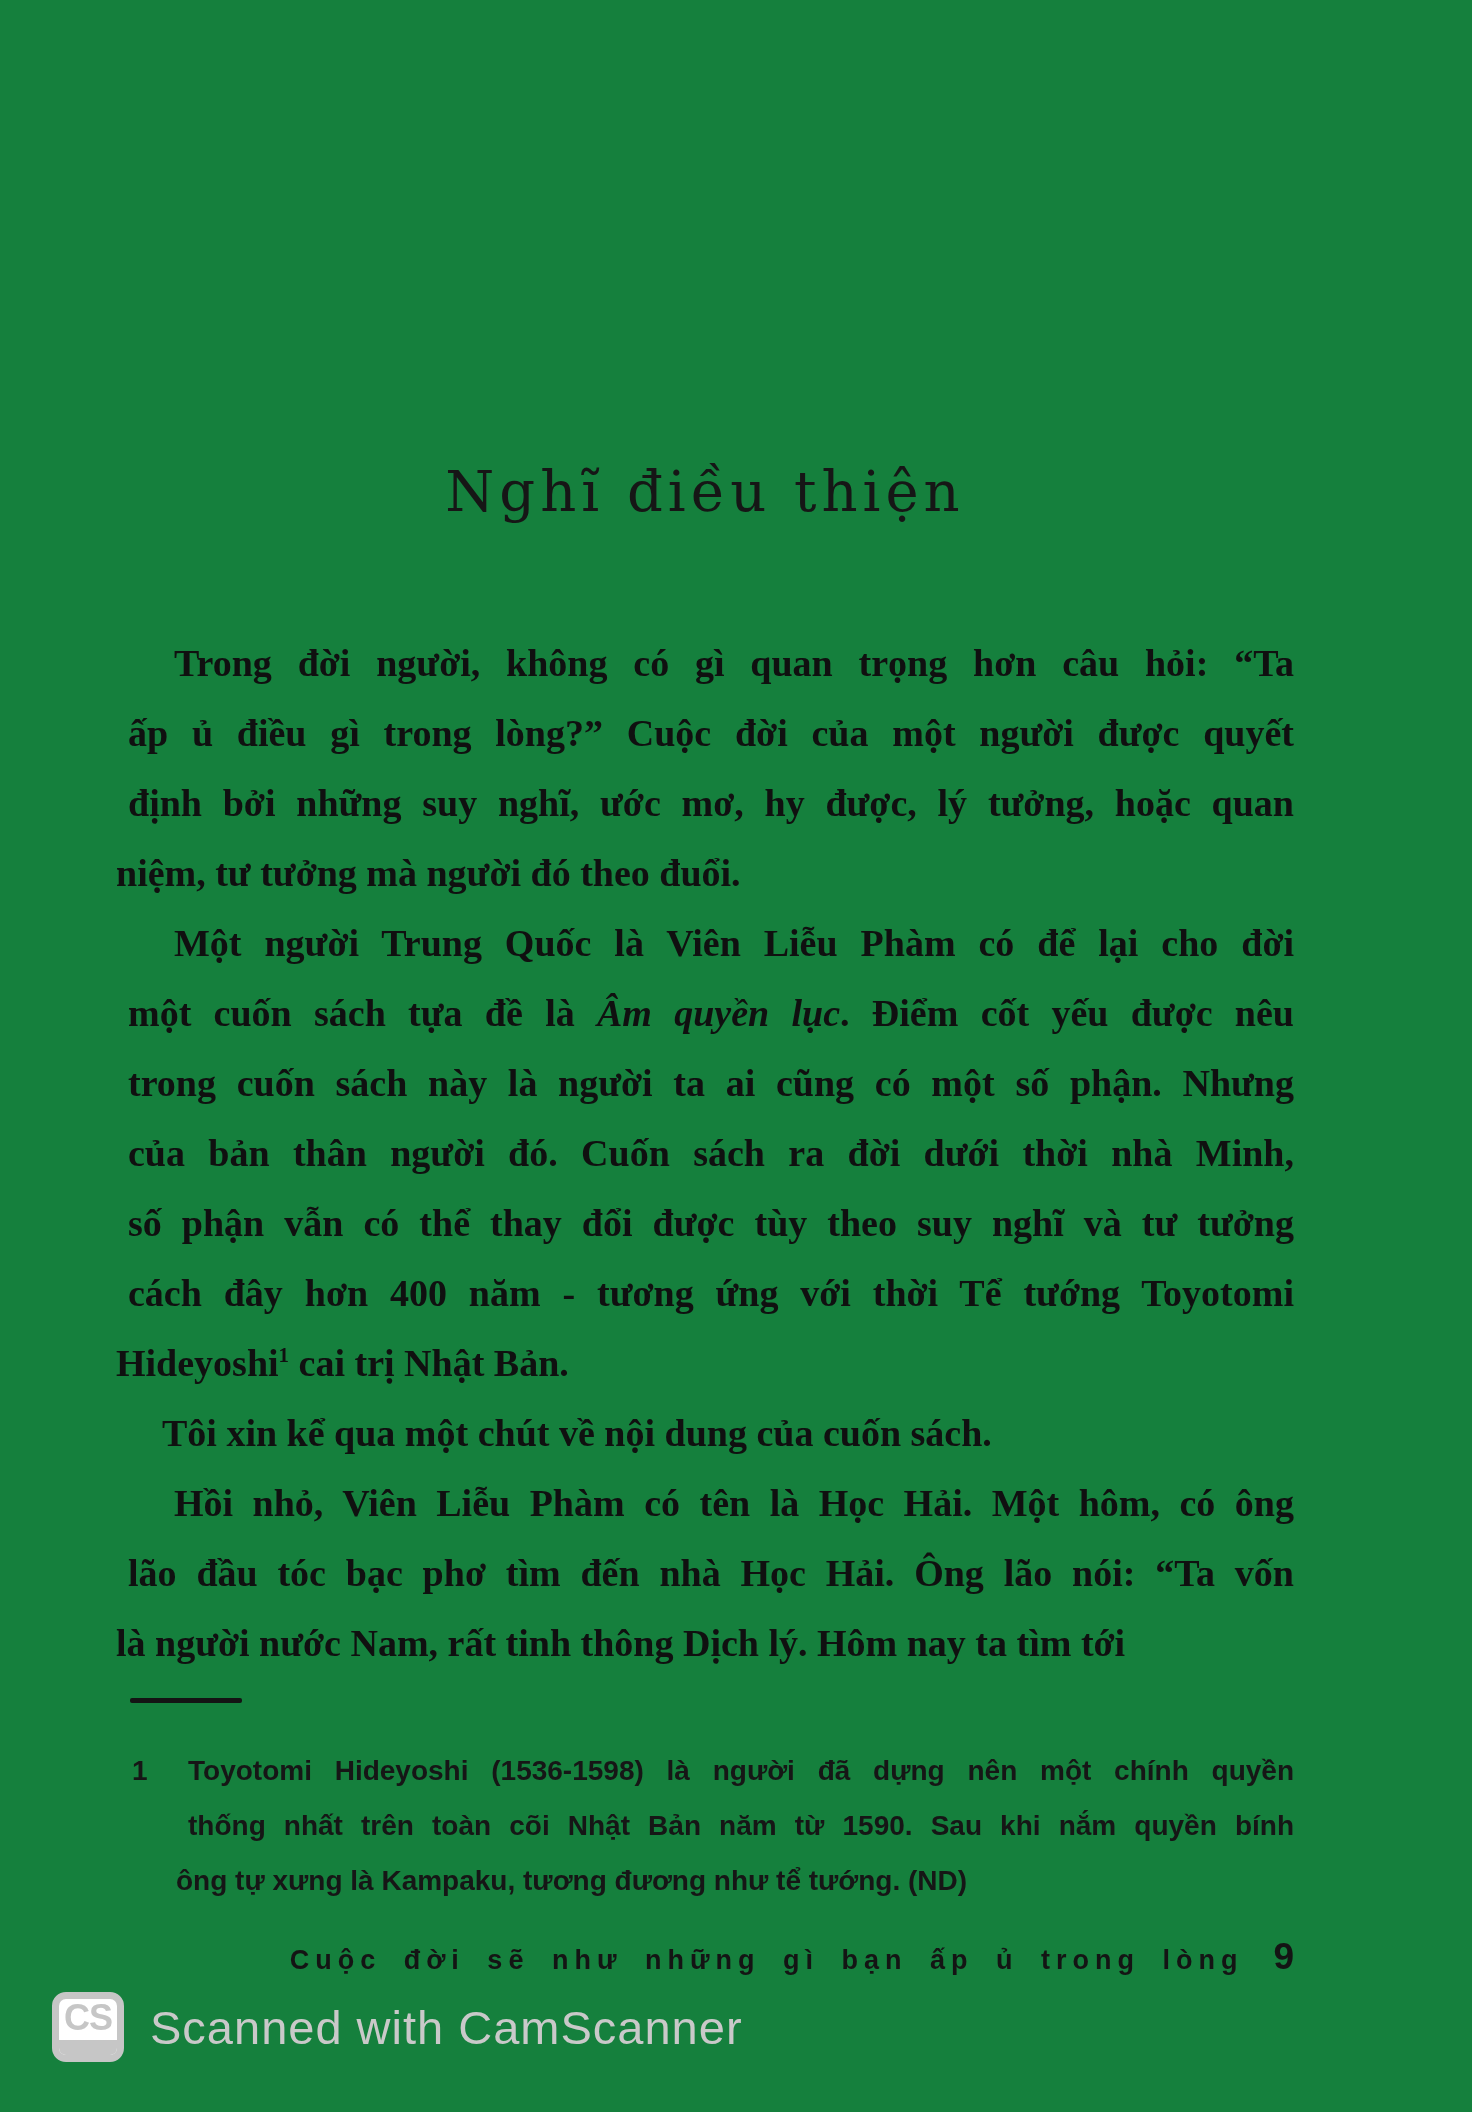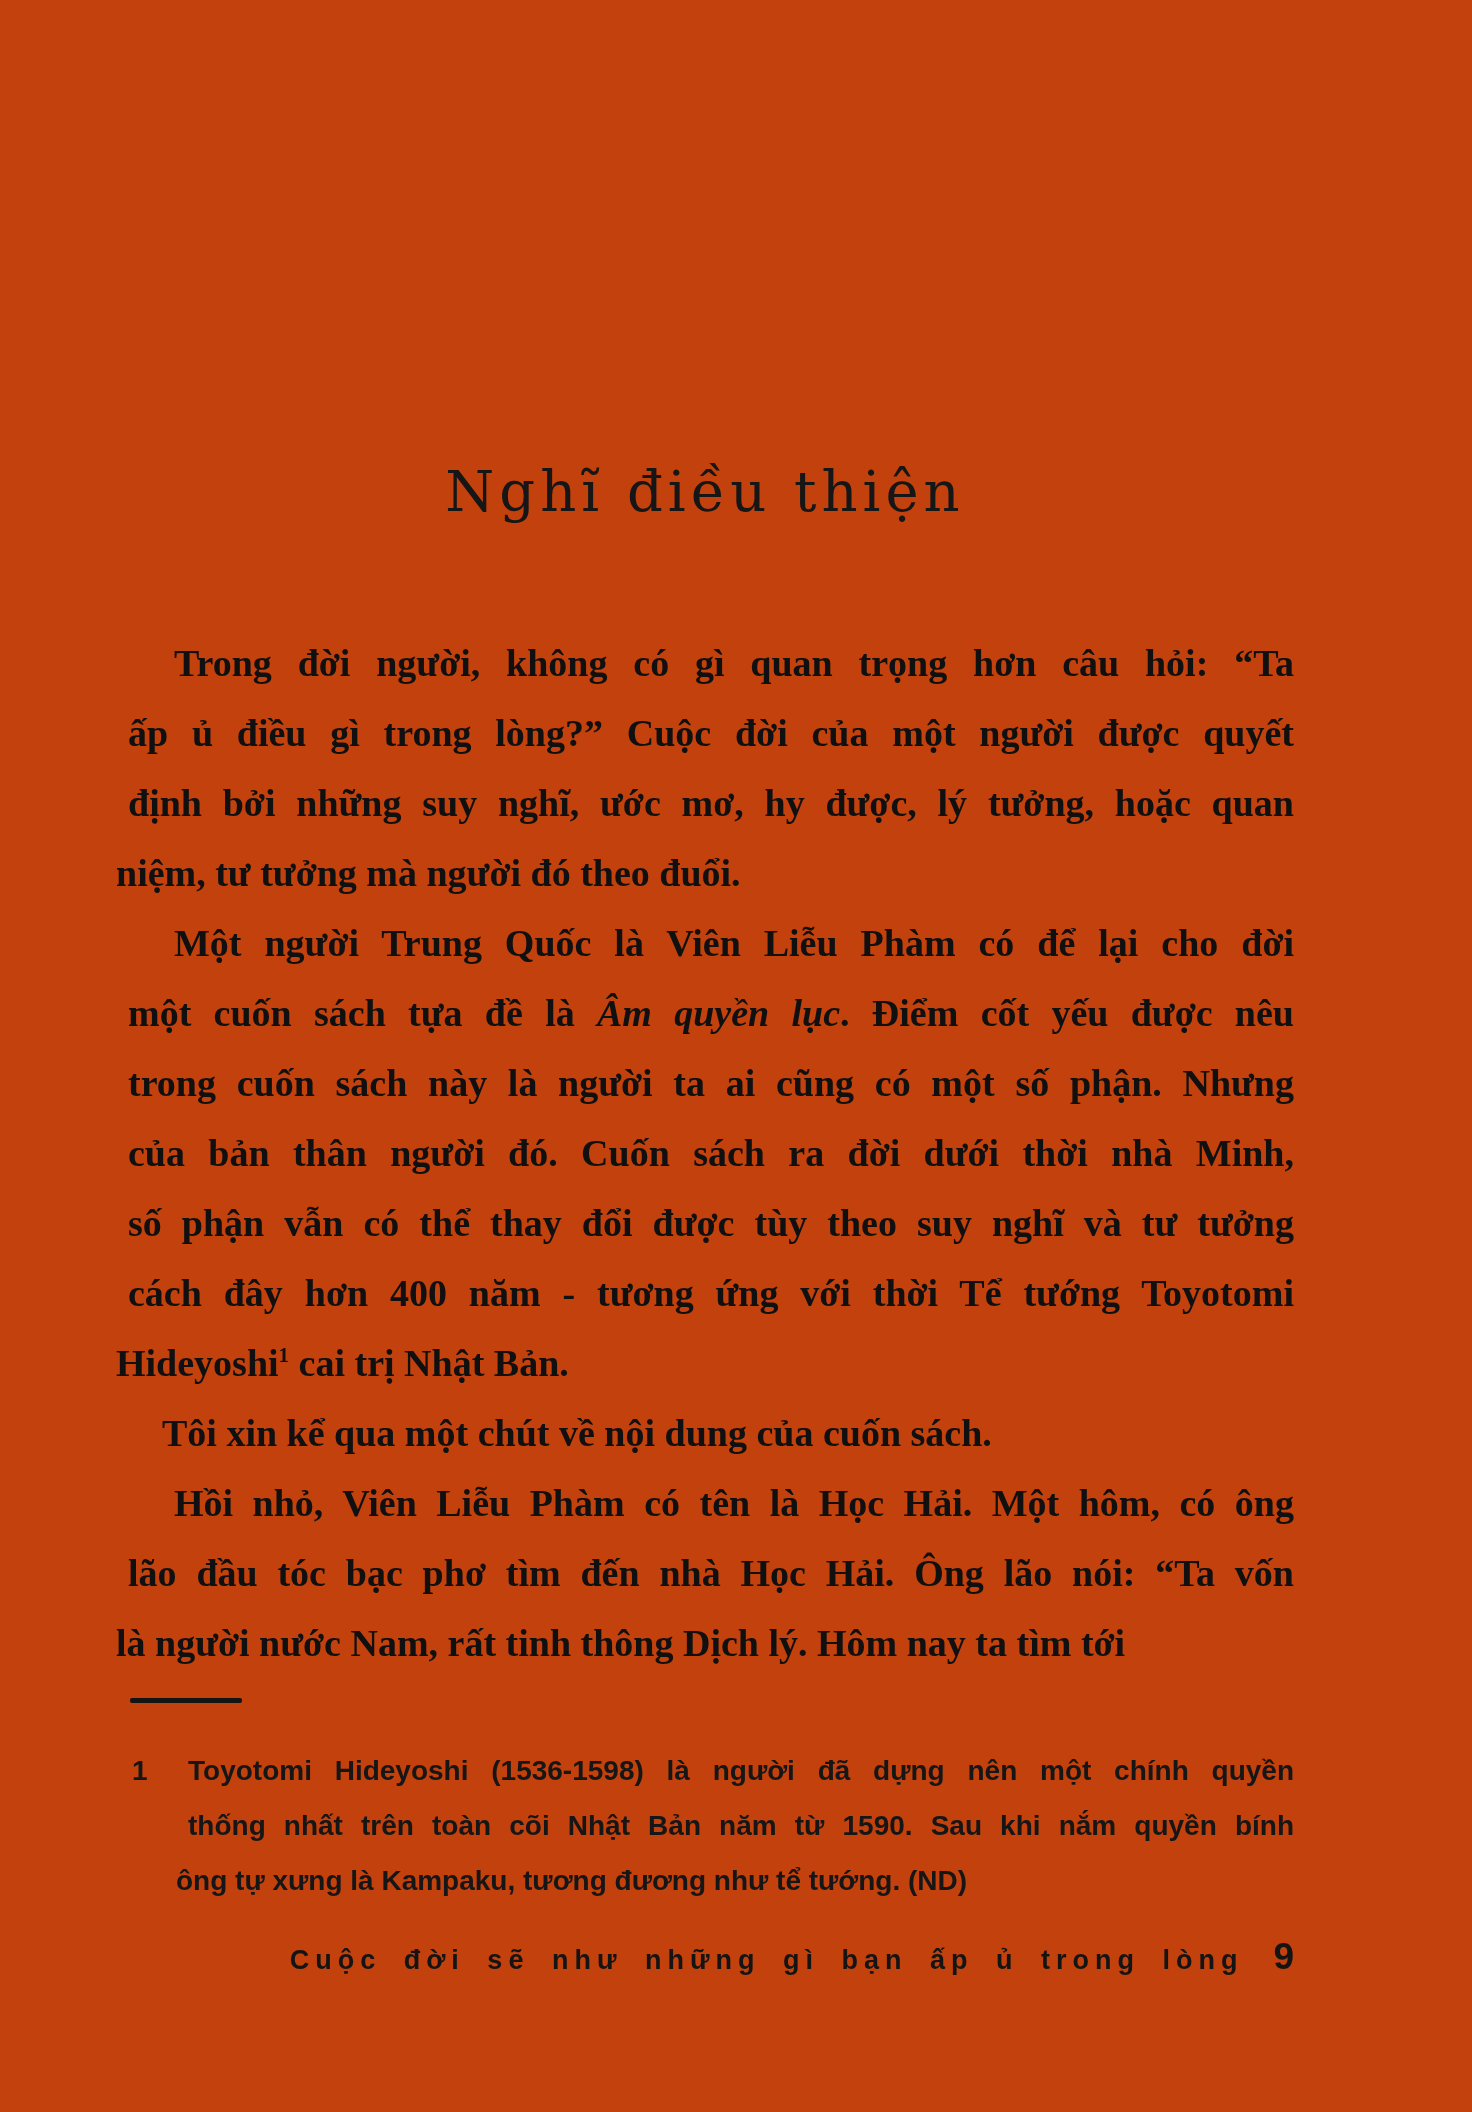--- a/index.html
+++ b/index.html
@@ -1,20 +1,20 @@
 <!DOCTYPE html>
 <html><head>
 <meta charset="utf-8">
 <style>
   html, body { margin: 0; padding: 0; background: #e8e8e8; }
   .page {
     position: relative;
     width: 1472px;
     height: 2112px;
-    background: #c2410c;
+    background: #15803d;
     overflow: hidden;
     font-family: "Liberation Serif", serif;
     color: #0d0d0d;
   }
   .content {
     position: absolute;
     left: 116px;
     right: 178px;
     top: 452px;
   }
@@ -180,13 +180,20 @@
           <div class="line last">ông tự xưng là Kampaku, tương đương như tể tướng. (ND)</div>
         </div>
     </div>
 
     <div class="footer">
       <span>Cuộc đời sẽ như những gì bạn ấp ủ trong lòng</span>
       <span class="pagenum">9</span>
     </div>
   </div>
 
+  <div class="watermark">
+    <span class="cs-logo">
+      <span class="cs-letters">CS</span>
+      <span class="cs-band"></span>
+    </span>
+    <span class="wm-text">Scanned with CamScanner</span>
+  </div>
 </div>
 
 </body></html>

